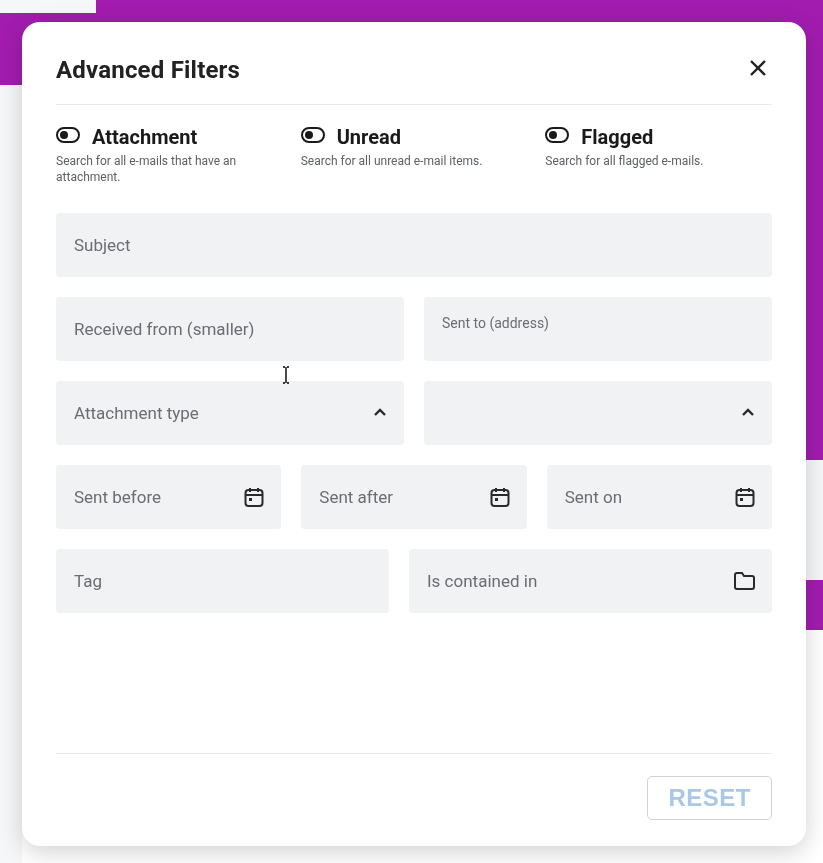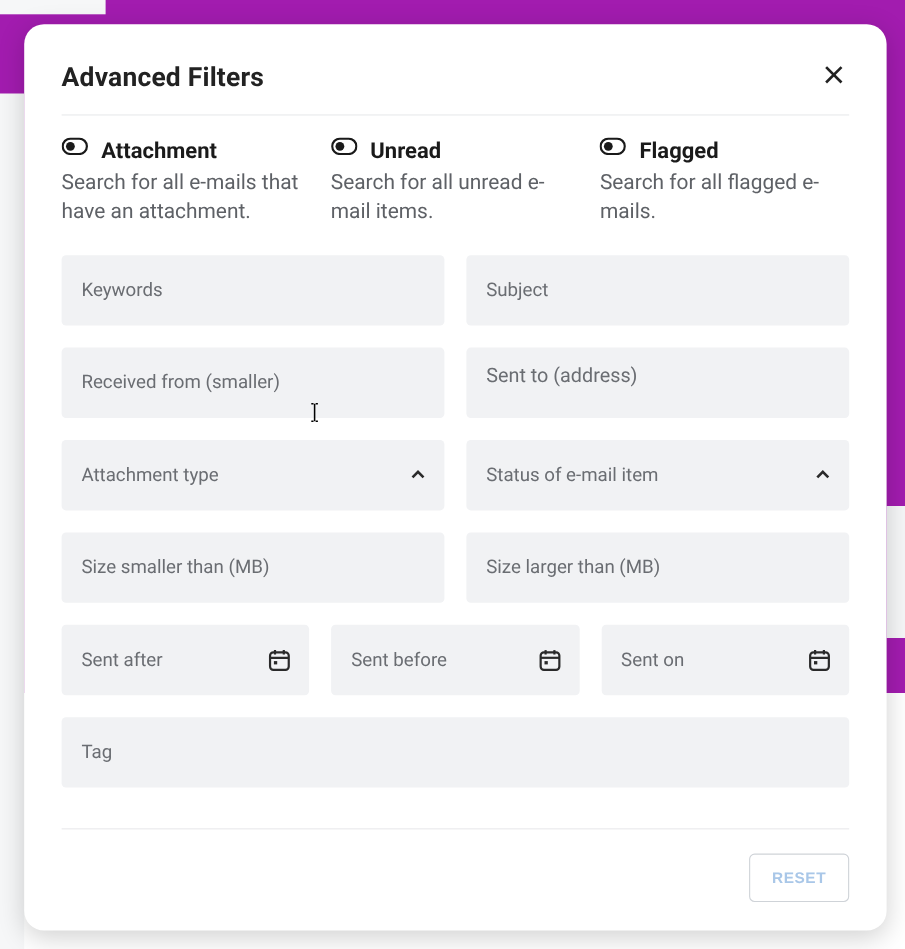--- a/index.html
+++ b/index.html
@@ -38,23 +38,23 @@
   .close { cursor: pointer; padding: 4px; }
   .close svg { width: 20px; height: 20px; stroke: #222; stroke-width: 2.4; }
   hr.divider { border: none; border-top: 1px solid #e8e9eb; margin: 0; }
 
   .toggles {
     display: flex;
     gap: 18px;
     padding: 20px 0 8px 0;
   }
   .toggle-block { flex: 1; }
-  .toggle-head { display: flex; align-items: flex-start; gap: 12px; margin-bottom: 4px; }
+  .toggle-head { display: flex; align-items: center; gap: 12px; margin-bottom: 4px; }
   .toggle-label { font-size: 20px; font-weight: 700; color: #1a1a1a; }
-  .toggle-desc { font-size: 19px; color: #5e6166; line-height: 1.35; }
+  .toggle-desc { font-size: 12px; color: #5e6166; line-height: 1.35; }
   .toggle-icon svg { width: 24px; height: 16px; }
 
   .fields {
     display: flex;
     flex-direction: column;
     gap: 20px;
     padding-top: 20px;
     flex: 1;
   }
   .row { display: flex; gap: 20px; }
@@ -70,39 +70,39 @@
     position: relative;
   }
   .field.with-icon { padding-right: 48px; }
   .field-icon-right {
     position: absolute;
     right: 16px;
     display: flex;
     align-items: center;
   }
   .field.stacked { flex-direction: column; align-items: flex-start; justify-content: center; padding-top: 8px; }
-  .field.stacked .small-label { font-size: 18px; color: #6a6d72; margin-bottom: 2px; }
+  .field.stacked .small-label { font-size: 14px; color: #6a6d72; margin-bottom: 2px; }
   .placeholder { font-size: 17px; color: #6a6d72; }
 
   .chevron svg { width: 16px; height: 16px; stroke: #2a2a2a; stroke-width: 2.4; fill: none; }
   .cal svg { width: 22px; height: 22px; stroke: #2a2a2a; stroke-width: 2; fill: none; }
   .folder svg { width: 24px; height: 22px; stroke: #2a2a2a; stroke-width: 2; fill: none; }
 
   .footer {
     border-top: 1px solid #e8e9eb;
     padding-top: 22px;
     margin-top: 22px;
     display: flex;
     justify-content: flex-end;
     gap: 14px;
   }
   .btn {
     height: 44px;
     padding: 0 20px;
-    font-size: 14px;
+    font-size: 24px;
     font-weight: 600;
     border-radius: 5px;
     cursor: pointer;
     letter-spacing: 0.5px;
     display: flex; align-items: center; justify-content: center;
   }
   .btn-reset {
     background: #fff;
     border: 1.5px solid #cfd3d8;
     color: #a9c7e8;
@@ -177,23 +177,20 @@
             <span class="toggle-label">Flagged</span>
           </div>
           <div class="toggle-desc">Search for all flagged e-mails.</div>
         </div>
       </div>
 
       <div class="fields">
 
         <div class="row">
           <div class="field">
-            <span class="placeholder">Keywords</span>
-          </div>
-          <div class="field">
             <span class="placeholder">Subject</span>
           </div>
         </div>
 
         <div class="row">
           <div class="field">
             <span class="placeholder">Received from (smaller)</span>
           </div>
           <div class="field stacked">
             <span class="small-label">Sent to (address)</span>
@@ -204,81 +201,80 @@
         <div class="row">
           <div class="field with-icon">
             <span class="placeholder">Attachment type</span>
             <span class="field-icon-right chevron">
               <svg viewBox="0 0 16 16">
                   <polyline points="3,10 8,5 13,10"></polyline>
                 </svg>
             </span>
           </div>
           <div class="field with-icon">
-            <span class="placeholder">Status of e-mail item</span>
             <span class="field-icon-right chevron">
               <svg viewBox="0 0 16 16">
                   <polyline points="3,10 8,5 13,10"></polyline>
                 </svg>
             </span>
           </div>
         </div>
 
-        <div class="row">
-          <div class="field">
-            <span class="placeholder">Size smaller than (MB)</span>
-          </div>
-          <div class="field">
-            <span class="placeholder">Size larger than (MB)</span>
-          </div>
-        </div>
-
-        <div class="row">
+
+        <div class="row">
+          <div class="field with-icon">
+            <span class="placeholder">Sent before</span>
+            <span class="field-icon-right cal">
+              <svg viewBox="0 0 22 22">
+                  <rect x="2.5" y="4" width="17" height="16" rx="3"></rect>
+                  <line x1="2.5" y1="9" x2="19.5" y2="9"></line>
+                  <line x1="7" y1="2" x2="7" y2="6"></line>
+                  <line x1="15" y1="2" x2="15" y2="6"></line>
+                  <rect x="6" y="12" width="3" height="3" fill="#2a2a2a" stroke="none"></rect>
+                </svg>
+            </span>
+          </div>
           <div class="field with-icon">
             <span class="placeholder">Sent after</span>
             <span class="field-icon-right cal">
               <svg viewBox="0 0 22 22">
                   <rect x="2.5" y="4" width="17" height="16" rx="3"></rect>
                   <line x1="2.5" y1="9" x2="19.5" y2="9"></line>
                   <line x1="7" y1="2" x2="7" y2="6"></line>
                   <line x1="15" y1="2" x2="15" y2="6"></line>
                   <rect x="6" y="12" width="3" height="3" fill="#2a2a2a" stroke="none"></rect>
                 </svg>
             </span>
           </div>
           <div class="field with-icon">
-            <span class="placeholder">Sent before</span>
-            <span class="field-icon-right cal">
-              <svg viewBox="0 0 22 22">
-                  <rect x="2.5" y="4" width="17" height="16" rx="3"></rect>
-                  <line x1="2.5" y1="9" x2="19.5" y2="9"></line>
-                  <line x1="7" y1="2" x2="7" y2="6"></line>
-                  <line x1="15" y1="2" x2="15" y2="6"></line>
-                  <rect x="6" y="12" width="3" height="3" fill="#2a2a2a" stroke="none"></rect>
-                </svg>
-            </span>
-          </div>
-          <div class="field with-icon">
             <span class="placeholder">Sent on</span>
             <span class="field-icon-right cal">
               <svg viewBox="0 0 22 22">
                   <rect x="2.5" y="4" width="17" height="16" rx="3"></rect>
                   <line x1="2.5" y1="9" x2="19.5" y2="9"></line>
                   <line x1="7" y1="2" x2="7" y2="6"></line>
                   <line x1="15" y1="2" x2="15" y2="6"></line>
                   <rect x="6" y="12" width="3" height="3" fill="#2a2a2a" stroke="none"></rect>
                 </svg>
             </span>
           </div>
         </div>
 
         <div class="row">
           <div class="field">
             <span class="placeholder">Tag</span>
           </div>
+          <div class="field with-icon">
+            <span class="placeholder">Is contained in</span>
+            <span class="field-icon-right folder">
+              <svg viewBox="0 0 24 22">
+                  <path d="M3 5 a2 2 0 0 1 2 -2 h5 l2 3 h8 a2 2 0 0 1 2 2 v9 a2 2 0 0 1 -2 2 H5 a2 2 0 0 1 -2 -2 Z"></path>
+                </svg>
+            </span>
+          </div>
         </div>
 
       </div>
 
       <div class="footer">
         <button class="btn btn-reset">RESET</button>
       </div>
 
     </div>
 

